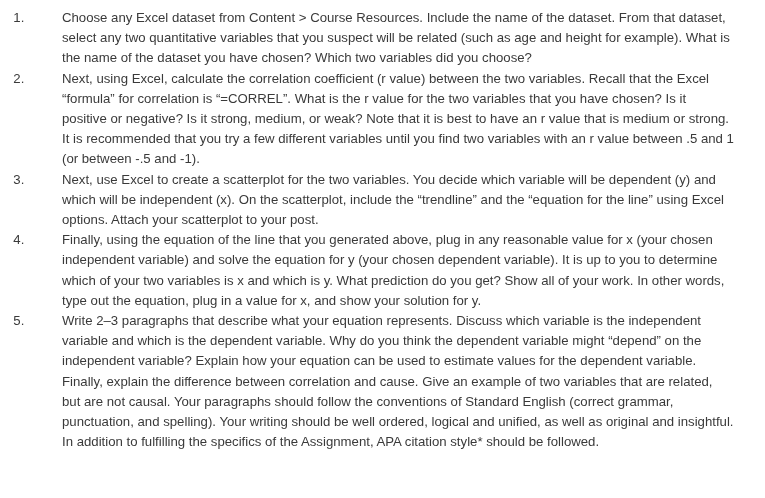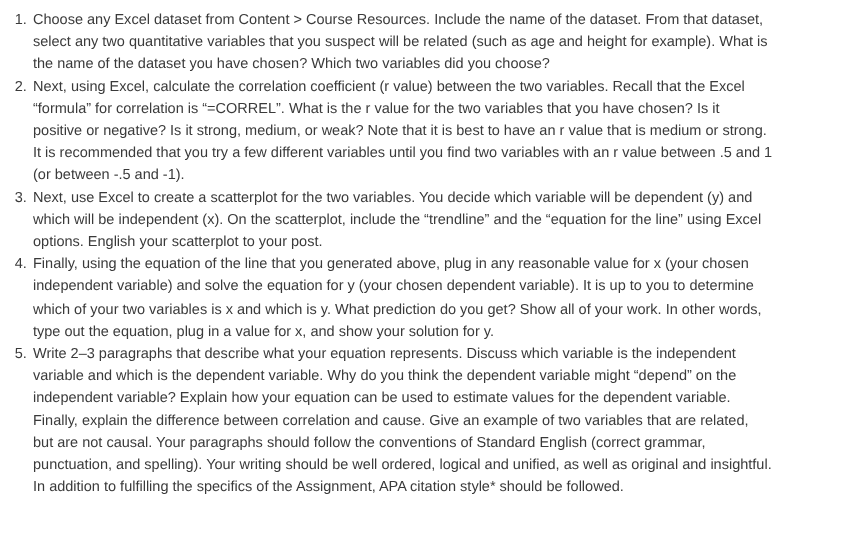--- a/index.html
+++ b/index.html
@@ -31,35 +31,36 @@
     font-size: 13.2px;
     line-height: 20.2px;
     color: #3a3a3a;
     margin: 0 0 0 0;
     padding: 0 6px 0 2px;
     text-align: left;
   }
   ol.assignment-list > li .item-text {
     display: block;
     max-width: 672px;
+    margin-left: 32px;
   }
 </style>
 </head>
 <body>
 
 <div class="page">
   <ol class="assignment-list">
     <li>
       <span class="item-text">Choose any Excel dataset from Content &gt; Course Resources. Include the name of the dataset. From that dataset, select any two quantitative variables that you suspect will be related (such as age and height for example). What is the name of the dataset you have chosen? Which two variables did you choose?</span>
     </li>
     <li>
       <span class="item-text">Next, using Excel, calculate the correlation coefficient (r value) between the two variables. Recall that the Excel “formula” for correlation is “=CORREL”. What is the r value for the two variables that you have chosen? Is it positive or negative? Is it strong, medium, or weak? Note that it is best to have an r value that is medium or strong. It is recommended that you try a few different variables until you find two variables with an r value between .5 and 1 (or between -.5 and -1).</span>
     </li>
     <li>
-      <span class="item-text">Next, use Excel to create a scatterplot for the two variables. You decide which variable will be dependent (y) and which will be independent (x). On the scatterplot, include the “trendline” and the “equation for the line” using Excel options. English your scatterplot to your post.</span>
+      <span class="item-text">Next, use Excel to create a scatterplot for the two variables. You decide which variable will be dependent (y) and which will be independent (x). On the scatterplot, include the “trendline” and the “equation for the line” using Excel options. Attach your scatterplot to your post.</span>
     </li>
     <li>
       <span class="item-text">Finally, using the equation of the line that you generated above, plug in any reasonable value for x (your chosen independent variable) and solve the equation for y (your chosen dependent variable). It is up to you to determine which of your two variables is x and which is y. What prediction do you get? Show all of your work. In other words, type out the equation, plug in a value for x, and show your solution for y.</span>
     </li>
     <li>
       <span class="item-text">Write 2–3 paragraphs that describe what your equation represents. Discuss which variable is the independent variable and which is the dependent variable. Why do you think the dependent variable might “depend” on the independent variable? Explain how your equation can be used to estimate values for the dependent variable. Finally, explain the difference between correlation and cause. Give an example of two variables that are related, but are not causal. Your paragraphs should follow the conventions of Standard English (correct grammar, punctuation, and spelling). Your writing should be well ordered, logical and unified, as well as original and insightful. In addition to fulfilling the specifics of the Assignment, APA citation style* should be followed.</span>
     </li>
   </ol>
 </div>
 

